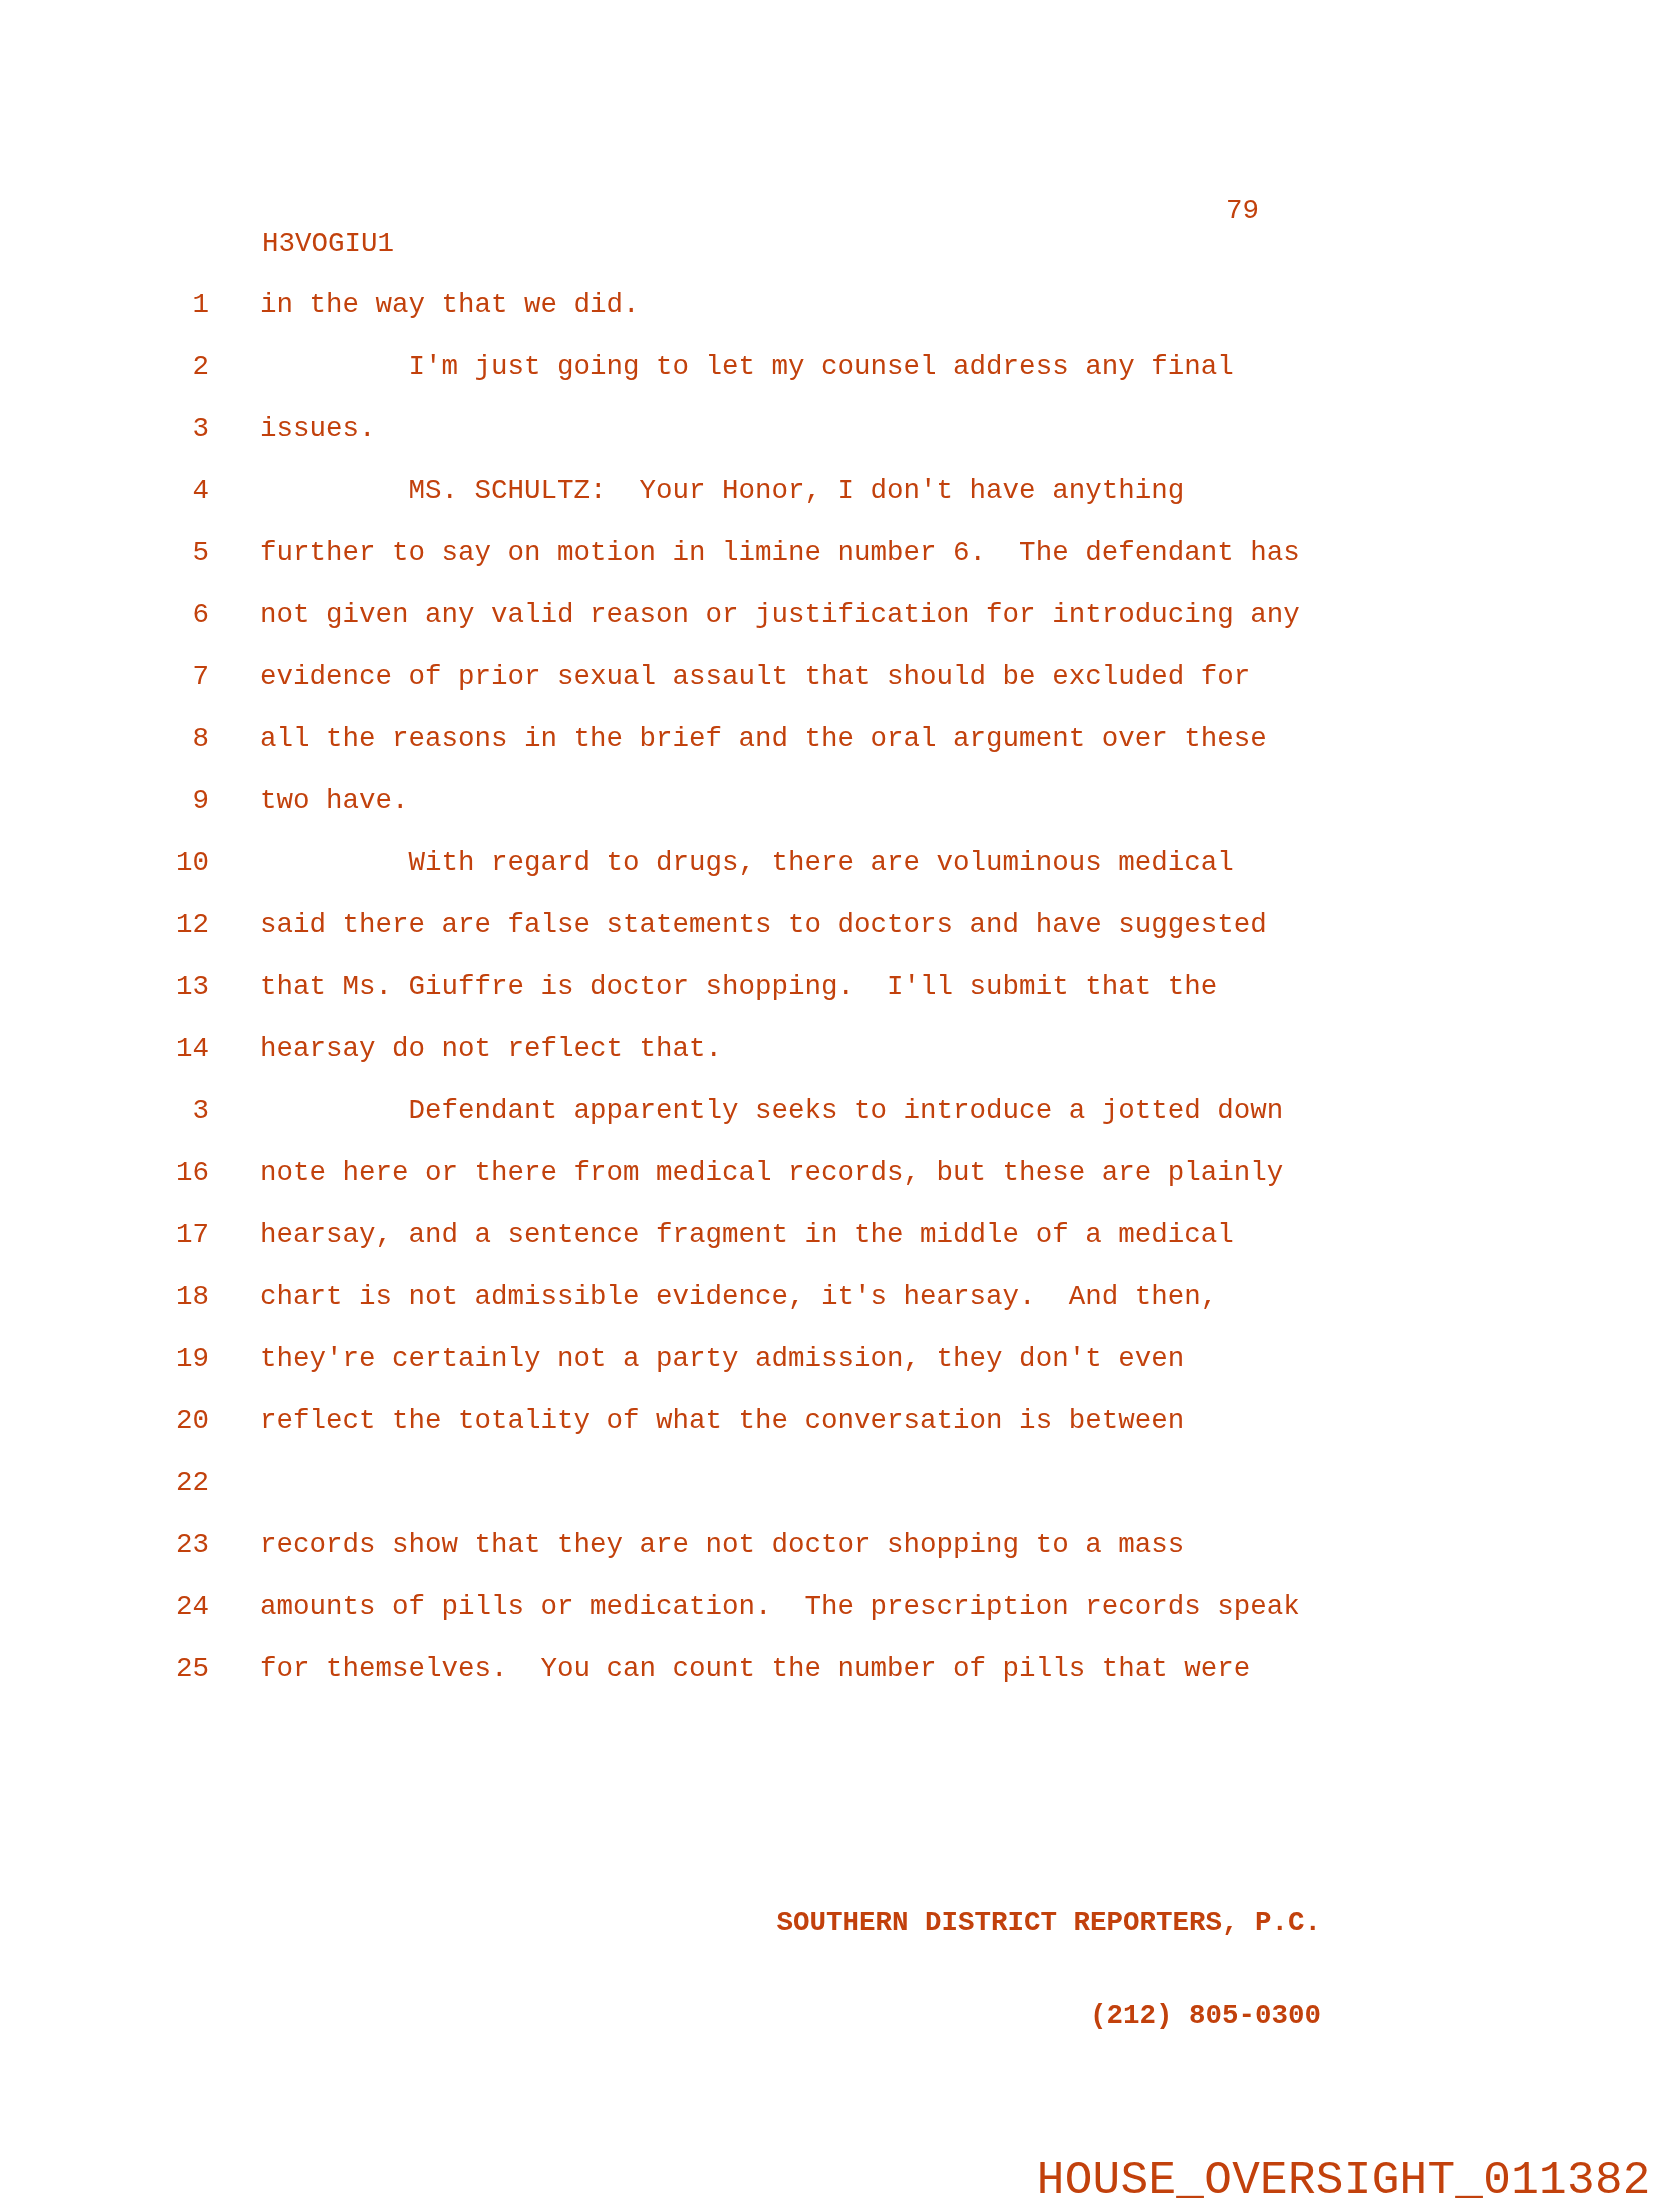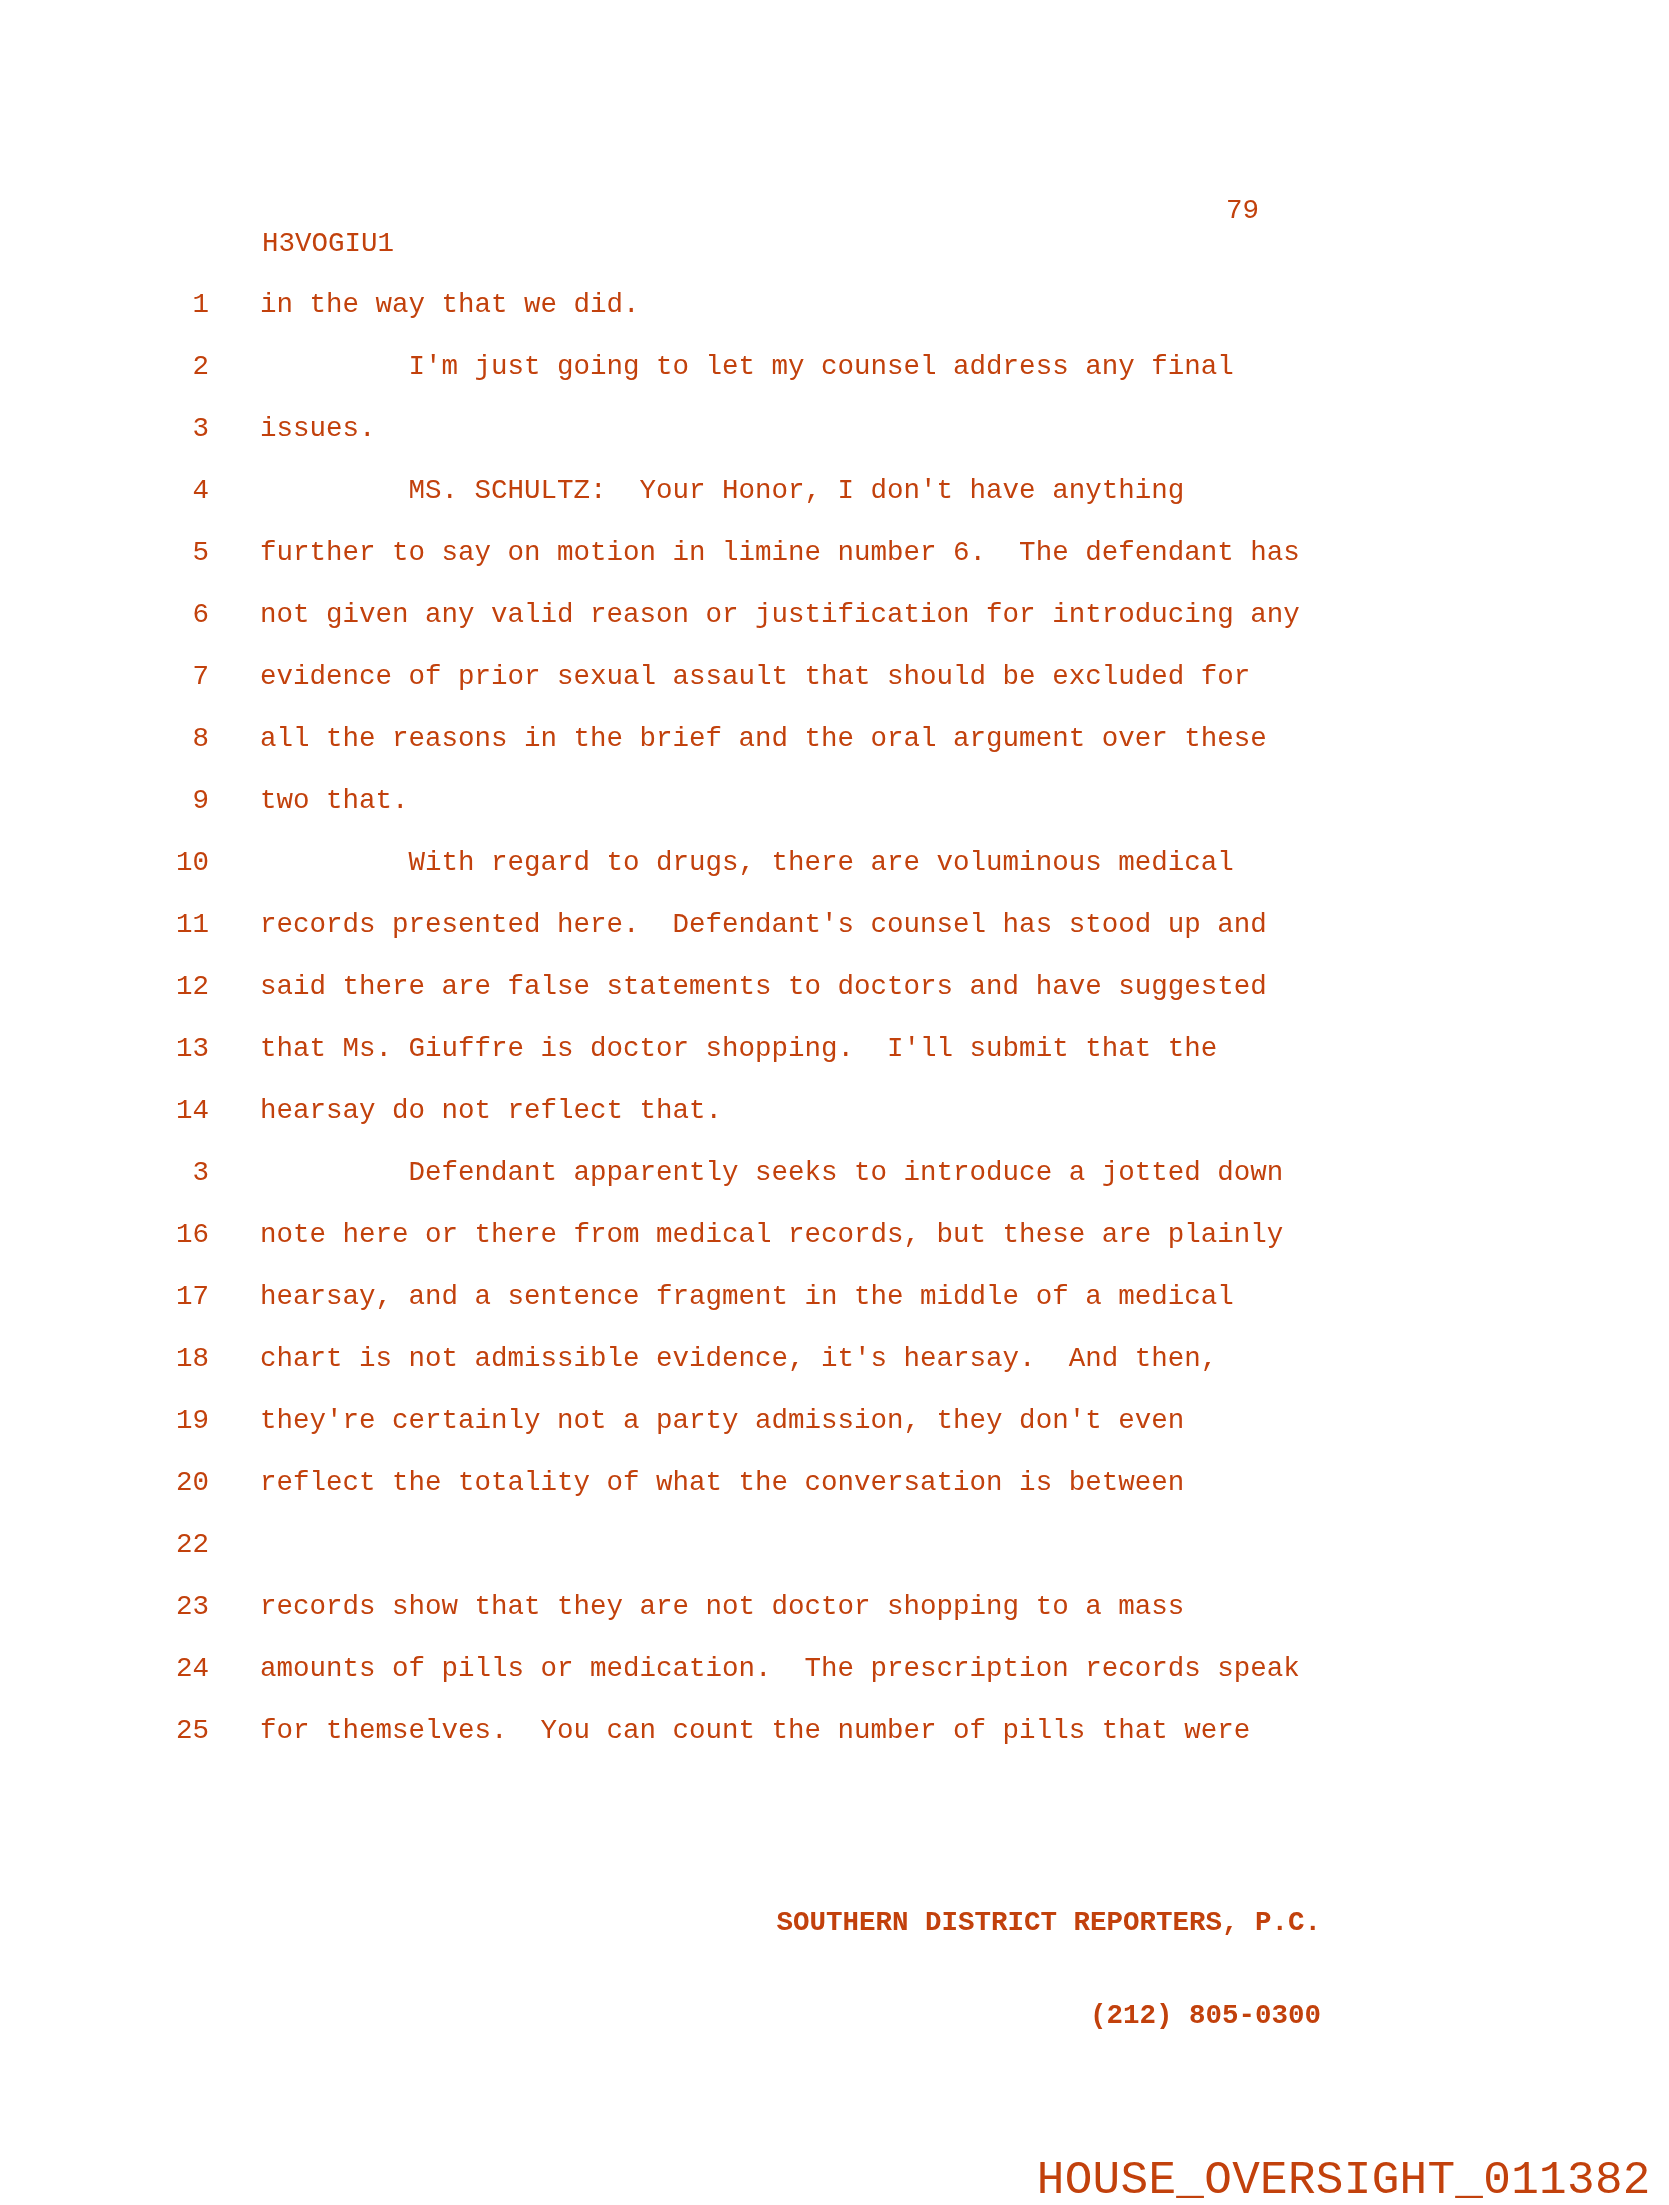--- a/index.html
+++ b/index.html
@@ -107,29 +107,25 @@
     <div class="line">
         <span class="num">7</span>
         <span class="txt">evidence of prior sexual assault that should be excluded for</span>
       </div>
     <div class="line">
         <span class="num">8</span>
         <span class="txt">all the reasons in the brief and the oral argument over these</span>
       </div>
     <div class="line">
         <span class="num">9</span>
-        <span class="txt">two that.</span>
+        <span class="txt">two have.</span>
       </div>
     <div class="line">
         <span class="num">10</span>
         <span class="txt">         With regard to drugs, there are voluminous medical</span>
-      </div>
-    <div class="line">
-        <span class="num">11</span>
-        <span class="txt">records presented here.  Defendant's counsel has stood up and</span>
       </div>
     <div class="line">
         <span class="num">12</span>
         <span class="txt">said there are false statements to doctors and have suggested</span>
       </div>
     <div class="line">
         <span class="num">13</span>
         <span class="txt">that Ms. Giuffre is doctor shopping.  I'll submit that the</span>
       </div>
     <div class="line">

